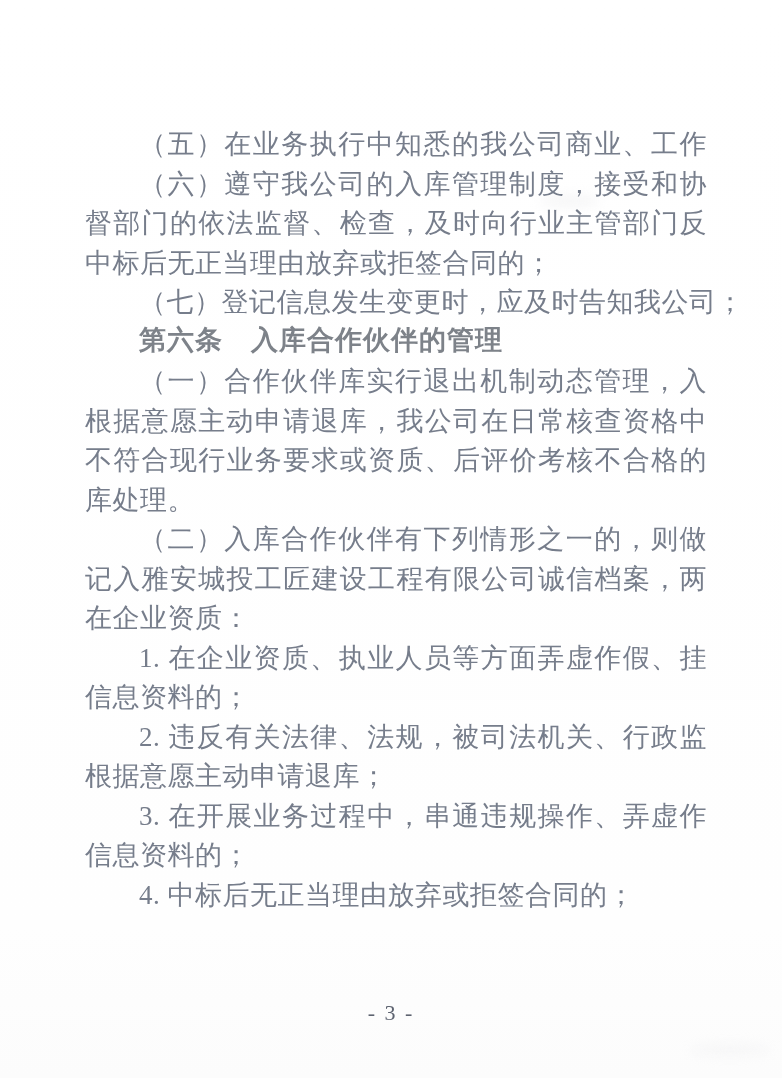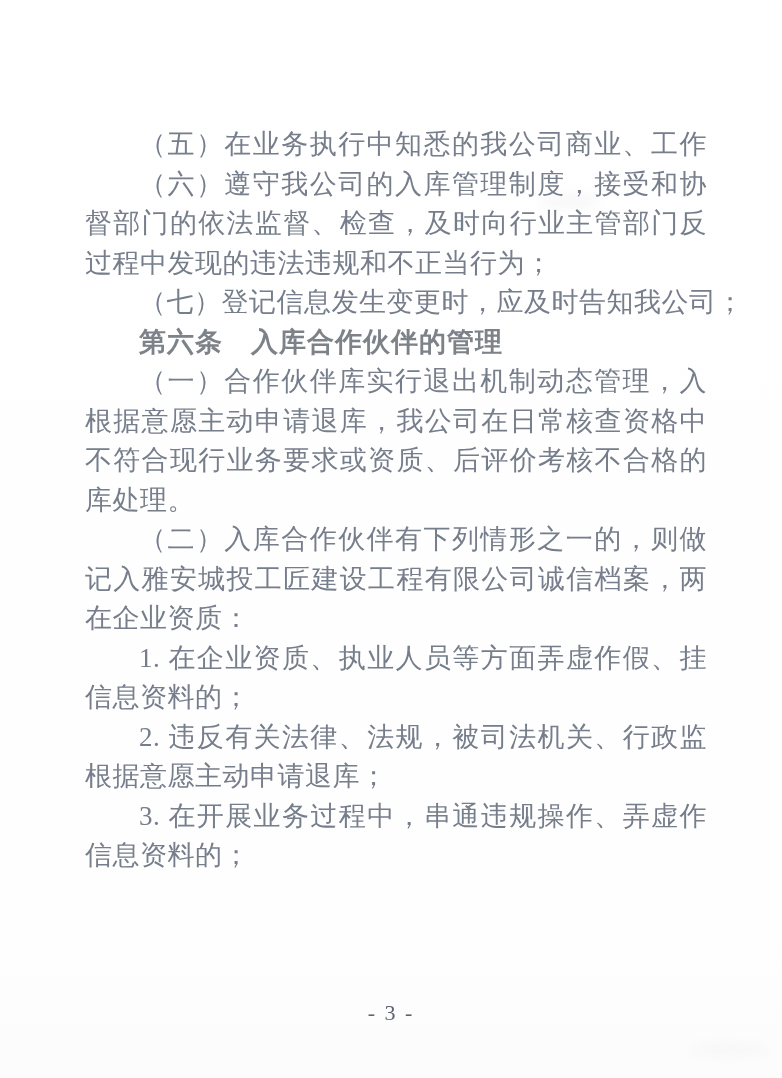--- a/index.html
+++ b/index.html
@@ -36,21 +36,21 @@
     text-align: justify;
     text-align-last: justify;
     text-justify: inter-character;
     height: 39.5px;
     overflow: hidden;
   }
   .line.indent {
     padding-left: 54px;
   }
   .block.heading .line {
-    font-family: Liberation Sans, sans-serif;
+    font-family: Liberation Mono, monospace;
     font-weight: bold;
     color: #7d8289;
     letter-spacing: 1px;
   }
   .page-footer {
     position: absolute;
     left: 0;
     top: 1000px;
     width: 100%;
     text-align: center;
@@ -78,21 +78,21 @@
   <div class="scan-smudge smudge-1"></div>
   <div class="scan-smudge smudge-2"></div>
 
   <div class="doc-body">
       <div class="block body">
         <div class="line indent full">（五）在业务执行中知悉的我公司商业、工作秘密事项予以</div>
       </div>
       <div class="block body">
         <div class="line indent full">（六）遵守我公司的入库管理制度，接受和协助有关行政监</div>
         <div class="line full">督部门的依法监督、检查，及时向行业主管部门反映或举报执业</div>
-        <div class="line last">过程中发现的违法违规和不正当行为；</div>
+        <div class="line last">中标后无正当理由放弃或拒签合同的；</div>
       </div>
       <div class="block body">
         <div class="line indent last">（七）登记信息发生变更时，应及时告知我公司；</div>
       </div>
       <div class="block heading">
         <div class="line indent last">第六条　入库合作伙伴的管理</div>
       </div>
       <div class="block body">
         <div class="line indent full">（一）合作伙伴库实行退出机制动态管理，入库合作伙伴可</div>
         <div class="line full">根据意愿主动申请退库，我公司在日常核查资格中发现合作伙伴</div>
@@ -109,18 +109,21 @@
         <div class="line last">信息资料的；</div>
       </div>
       <div class="block body">
         <div class="line indent full">2. 违反有关法律、法规，被司法机关、行政监督等部门或行</div>
         <div class="line last">根据意愿主动申请退库；</div>
       </div>
       <div class="block body">
         <div class="line indent full">3. 在开展业务过程中，串通违规操作、弄虚作假、提供不实</div>
         <div class="line last">信息资料的；</div>
       </div>
+      <div class="block body">
+        <div class="line indent last">4. 中标后无正当理由放弃或拒签合同的；</div>
+      </div>
     </div>
 
   <div class="page-footer">
     <span class="page-number">- 3 -</span>
   </div>
 </div>
 
 </body></html>

